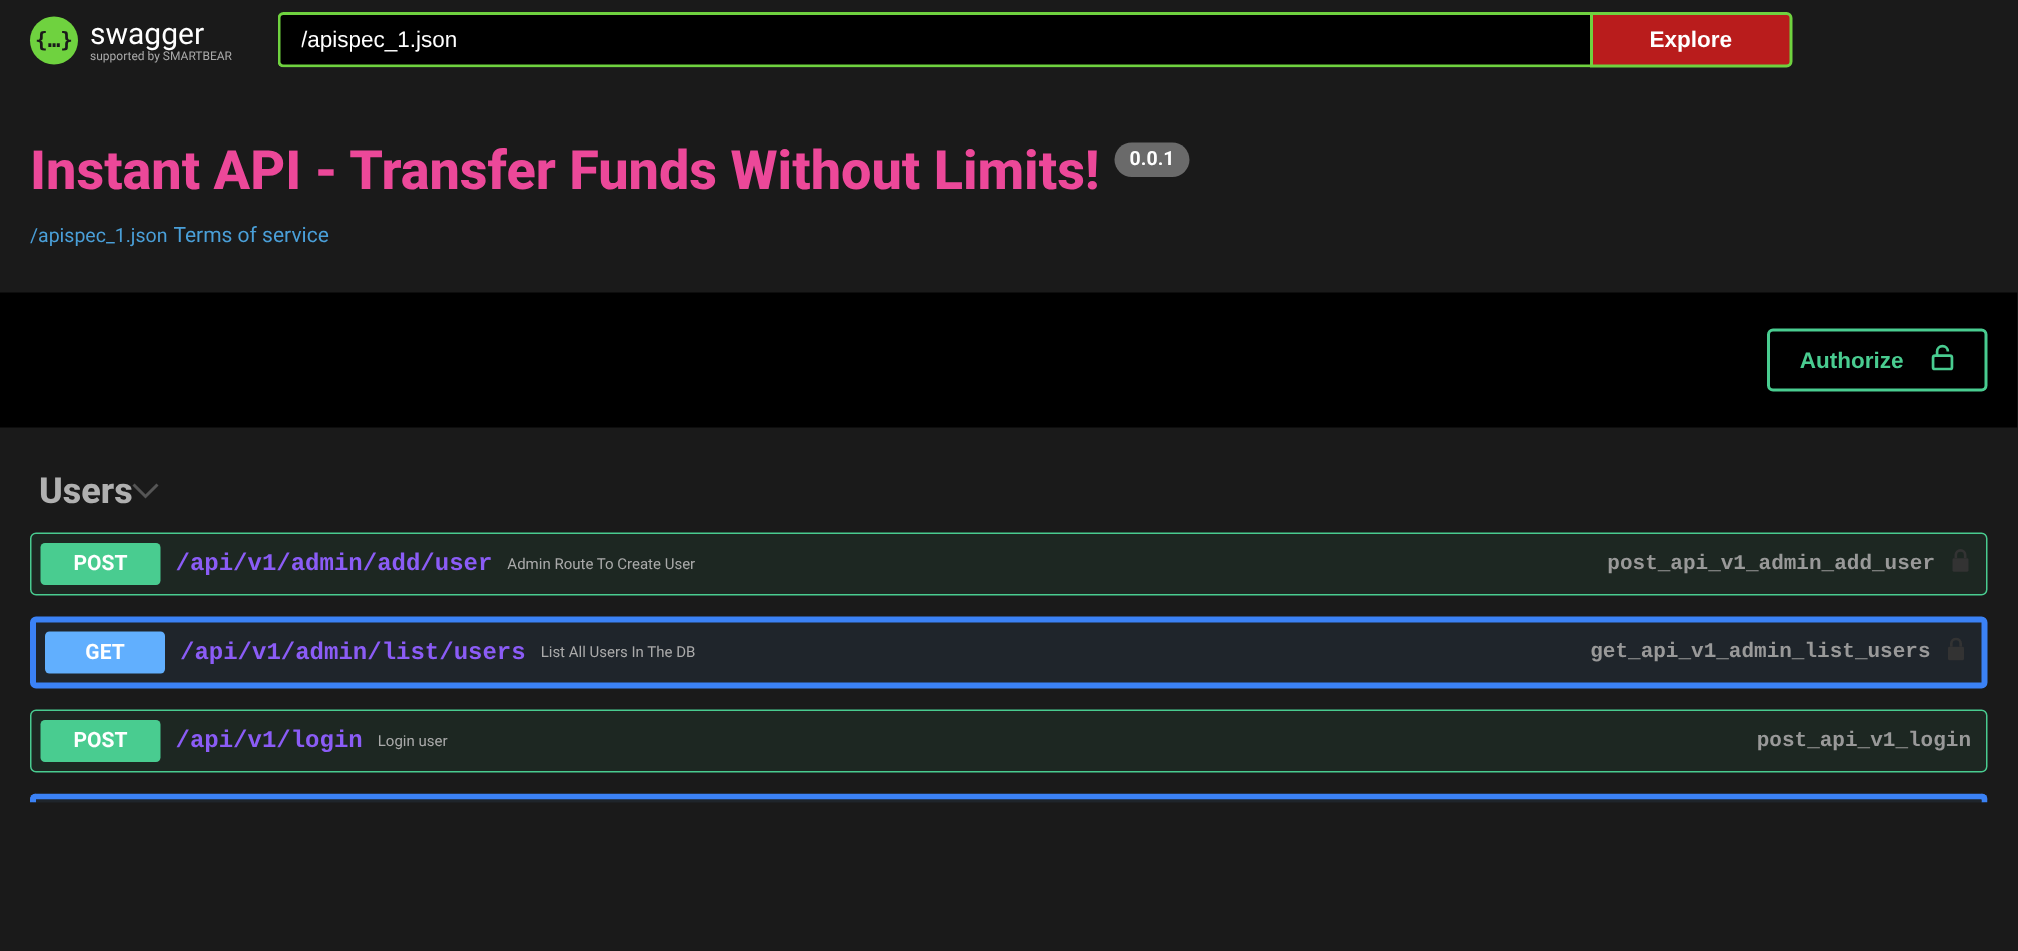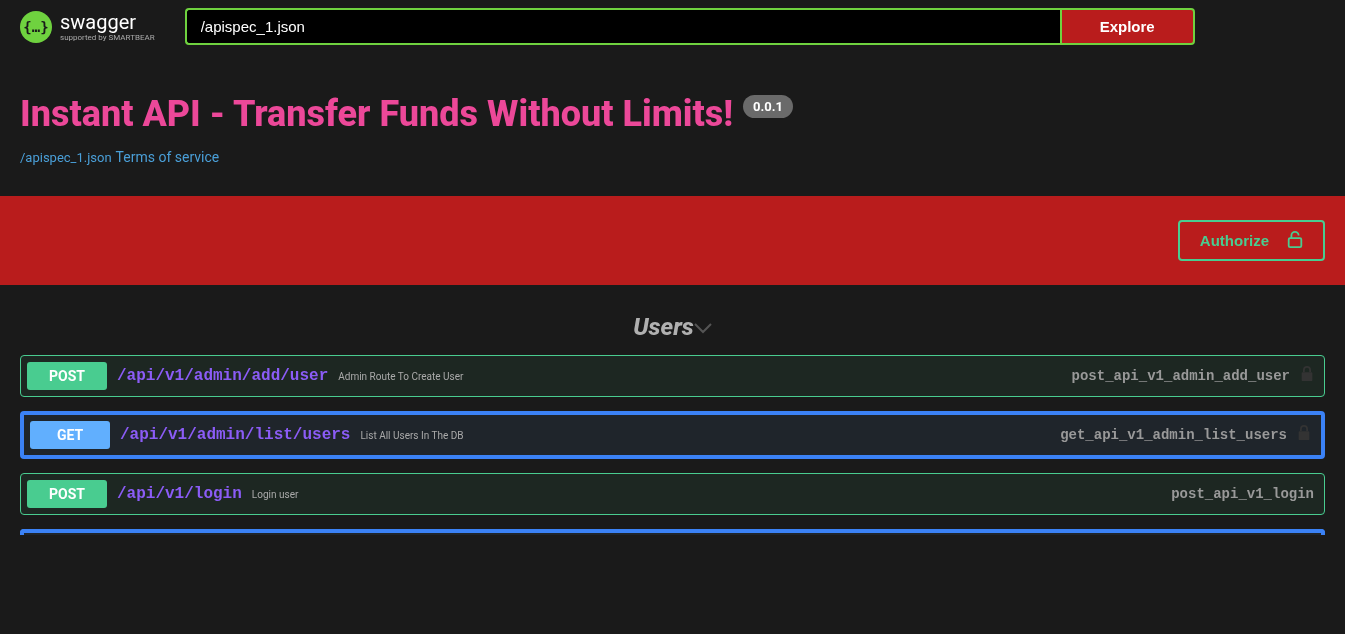--- a/index.html
+++ b/index.html
@@ -115,21 +115,21 @@
       margin-top: 28px;
     }
     .tos-link {
       color: #4a9fd8;
       font-size: 14px;
       margin-top: 14px;
       display: inline-block;
       text-decoration: none;
     }
     .scheme-section {
-      background: #b91c1c;
+      background: #000000;
       padding: 24px 20px;
       display: flex;
       justify-content: flex-end;
     }
     .authorize-btn {
       background: transparent;
       border: 2px solid #49cc90;
       color: #49cc90;
       padding: 8px 20px;
       font-size: 15px;
@@ -138,25 +138,24 @@
       cursor: pointer;
       display: flex;
       align-items: center;
       gap: 18px;
     }
     .tags-section {
       padding: 20px;
     }
     .tag-header {
       display: flex;
-      justify-content: center;
+      justify-content: flex-start;
       align-items: center;
       padding: 8px 6px 14px 6px;
       cursor: pointer;
-      font-style: italic;
     }
     .tag-name {
       color: #b0b0b0;
       font-size: 24px;
       font-weight: 800;
     }
     .chevron {
       color: #555;
       font-size: 18px;
     }

